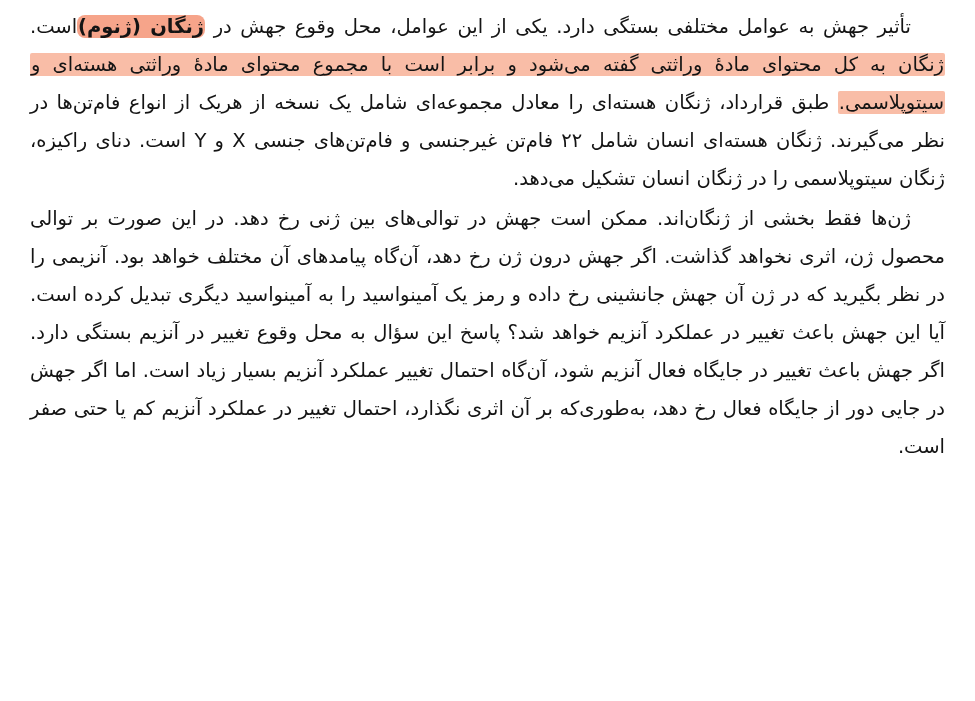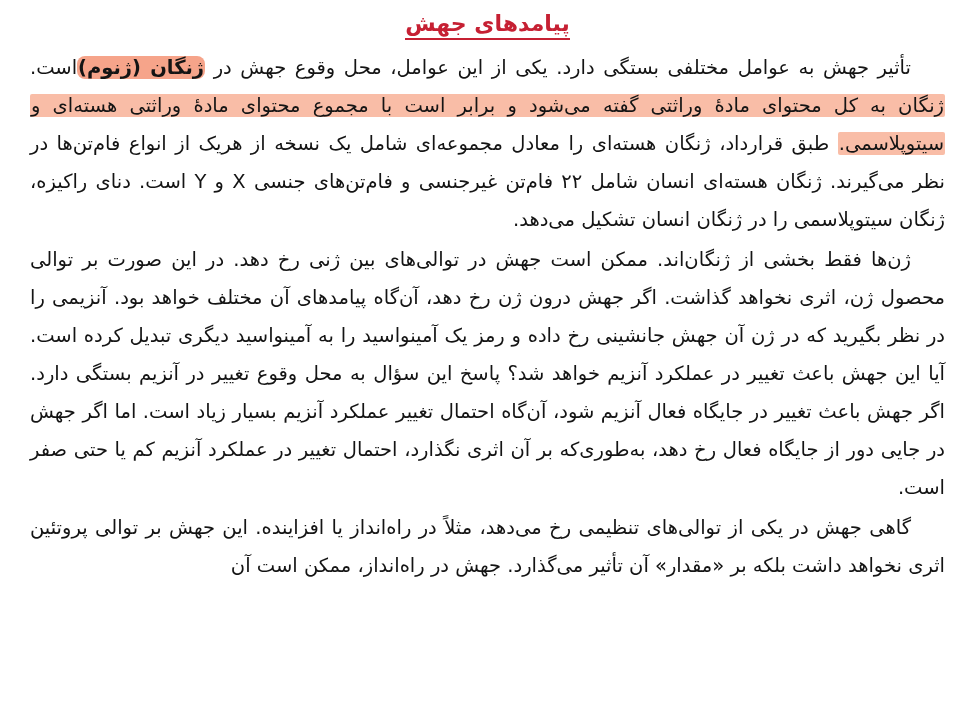--- a/index.html
+++ b/index.html
@@ -62,28 +62,24 @@
   }
   .bold {
     font-weight: bold;
   }
 </style>
 </head>
 <body>
 
 <div class="page">
 
-  <div class="section-heading">
-    <span class="underline">پیامدهای جهش</span>
-  </div>
 
   <div class="body-text">
 
     <p class="para">
       <span>تأثیر جهش به عوامل مختلفی بستگی دارد. یکی از این عوامل، محل وقوع جهش در </span><span class="hl bold">ژنگان (ژنوم)</span><span>است. </span><span class="hl-soft">ژنگان به کل محتوای مادهٔ وراثتی گفته می‌شود و برابر است با مجموع محتوای مادهٔ وراثتی هسته‌ای و سیتوپلاسمی.</span><span> طبق قرارداد، ژنگان هسته‌ای را معادل مجموعه‌ای شامل یک نسخه از هر‌یک از انواع فام‌تن‌ها در نظر می‌گیرند. ژنگان هسته‌ای انسان شامل ۲۲ فام‌تن غیرجنسی و فام‌تن‌های جنسی X و Y است. دنای راکیزه، ژنگان سیتوپلاسمی را در ژنگان انسان تشکیل می‌دهد.</span>
     </p>
 
     <p class="para">ژن‌ها فقط بخشی از ژنگان‌اند. ممکن است جهش در توالی‌های بین ژنی رخ دهد. در این صورت بر توالی محصول ژن، اثری نخواهد گذاشت. اگر جهش درون ژن رخ دهد، آن‌گاه پیامدهای آن مختلف خواهد بود. آنزیمی را در نظر بگیرید که در ژن آن جهش جانشینی رخ داده و رمز یک آمینواسید را به آمینواسید دیگری تبدیل کرده است. آیا این جهش باعث تغییر در عملکرد آنزیم خواهد شد؟ پاسخ این سؤال به محل وقوع تغییر در آنزیم بستگی دارد. اگر جهش باعث تغییر در جایگاه فعال آنزیم شود، آن‌گاه احتمال تغییر عملکرد آنزیم بسیار زیاد است. اما اگر جهش در جایی دور از جایگاه فعال رخ دهد، به‌طوری‌که بر آن اثری نگذارد، احتمال تغییر در عملکرد آنزیم کم یا حتی صفر است.</p>
 
-    <p class="para">گاهی جهش در یکی از توالی‌های تنظیمی رخ می‌دهد، مثلاً در راه‌انداز یا افزاینده. این جهش بر توالی پروتئین اثری نخواهد داشت بلکه بر «مقدار» آن تأثیر می‌گذارد. جهش در راه‌انداز، ممکن است آن</p>
 
   </div>
 </div>
 
 </body></html>

